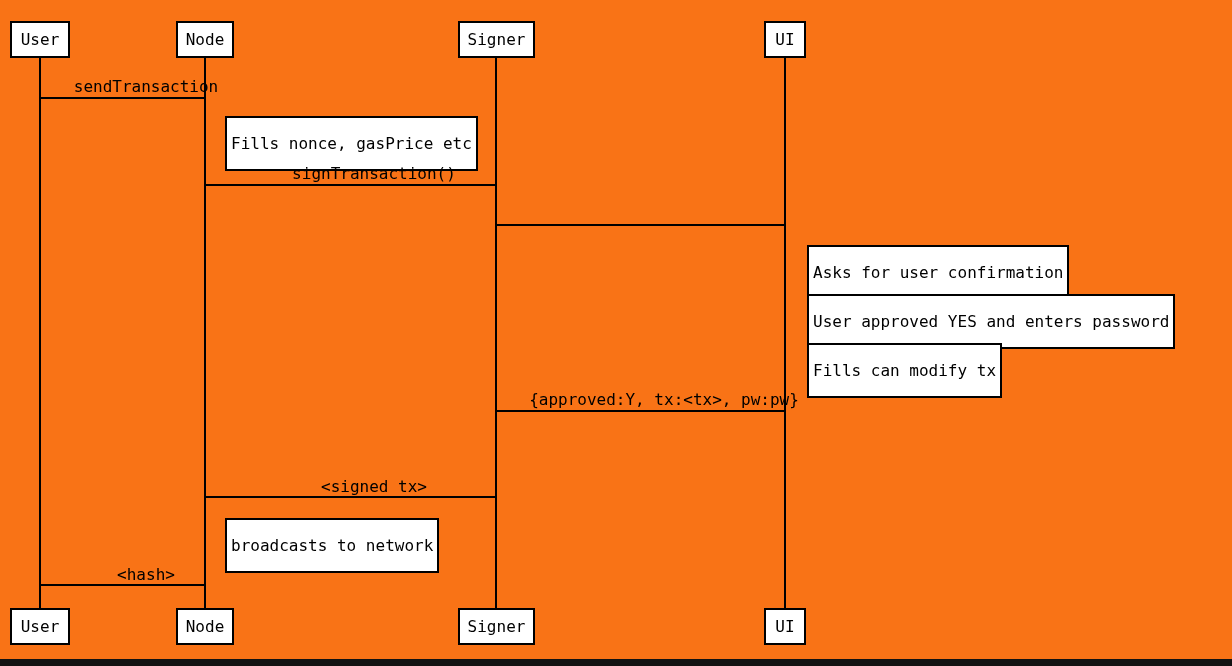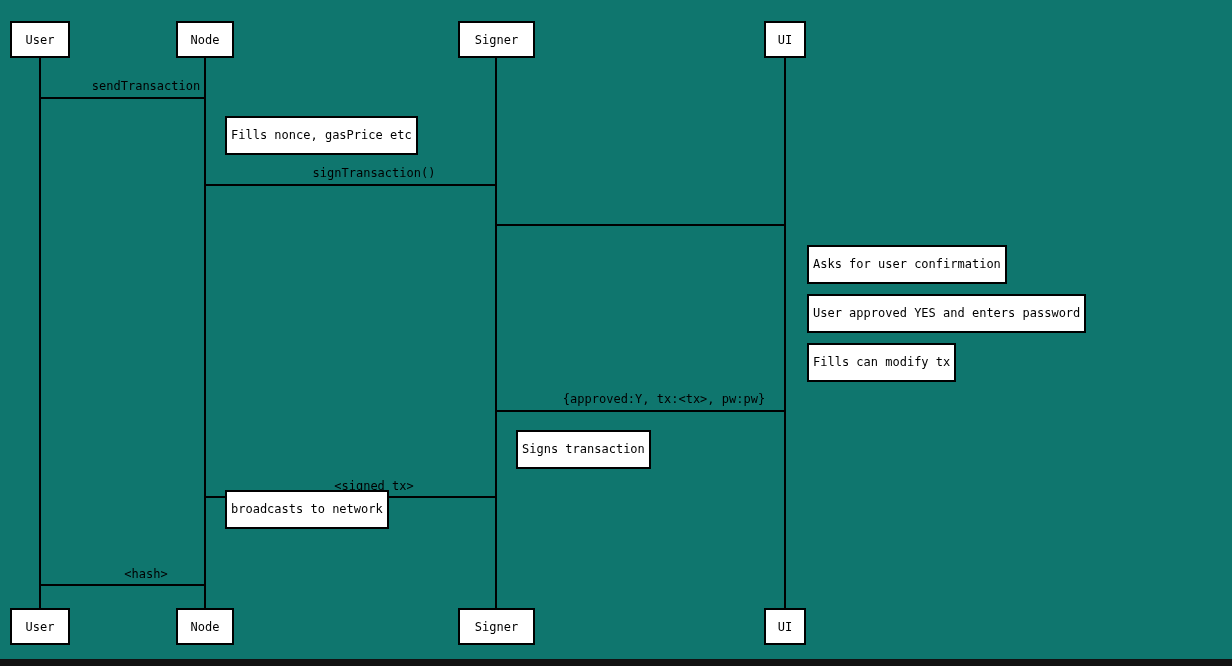--- a/index.html
+++ b/index.html
@@ -4,24 +4,24 @@
 <style>
   html, body {
     margin: 0;
     padding: 0;
     background: #ffffff;
   }
   #stage {
     position: relative;
     width: 1232px;
     height: 666px;
-    background: #0f766e;
+    background: #f97316;
     overflow: hidden;
     font-family: "DejaVu Sans Mono", "Liberation Mono", monospace;
-    font-size: 12px;
+    font-size: 16px;
     color: #000000;
   }
   .actor-box {
     position: absolute;
     height: 33px;
     border: 2px solid #000000;
     background: #ffffff;
     display: flex;
     align-items: center;
     justify-content: center;
@@ -44,21 +44,21 @@
     position: absolute;
     transform: translateX(-50%);
     white-space: nowrap;
     line-height: 19px;
     margin-left: 23px;
   }
   .note {
     position: absolute;
     border: 2px solid #000000;
     background: #ffffff;
-    padding: 8px 4px;
+    padding: 16px 4px;
     white-space: nowrap;
     line-height: 19px;
     text-align: center;
   }
   .bottom-bar {
     position: absolute;
     left: 0;
     bottom: 0;
     width: 1232px;
     height: 7px;
@@ -95,25 +95,24 @@
 
   <div class="msg-line" style="left:496px; top:224px; width:289px"></div>
 
   <div class="note" style="left:807px; top:245px">Asks for user confirmation</div>
   <div class="note" style="left:807px; top:294px">User approved YES and enters password</div>
   <div class="note" style="left:807px; top:343px">Fills can modify tx</div>
 
   <div class="msg-label" style="left:641px; top:390px">{approved:Y, tx:&lt;tx&gt;, pw:pw}</div>
   <div class="msg-line" style="left:496px; top:410px; width:289px"></div>
 
-  <div class="note" style="left:516px; top:430px">Signs transaction</div>
 
   <div class="msg-label" style="left:351px; top:477px">&lt;signed tx&gt;</div>
   <div class="msg-line" style="left:205px; top:496px; width:291px"></div>
 
-  <div class="note" style="left:225px; top:490px">broadcasts to network</div>
+  <div class="note" style="left:225px; top:518px">broadcasts to network</div>
 
   <div class="msg-label" style="left:123px; top:565px">&lt;hash&gt;</div>
   <div class="msg-line" style="left:40px; top:584px; width:165px"></div>
 
   <div class="bottom-bar"></div>
 
 </div>
 
 </body></html>

